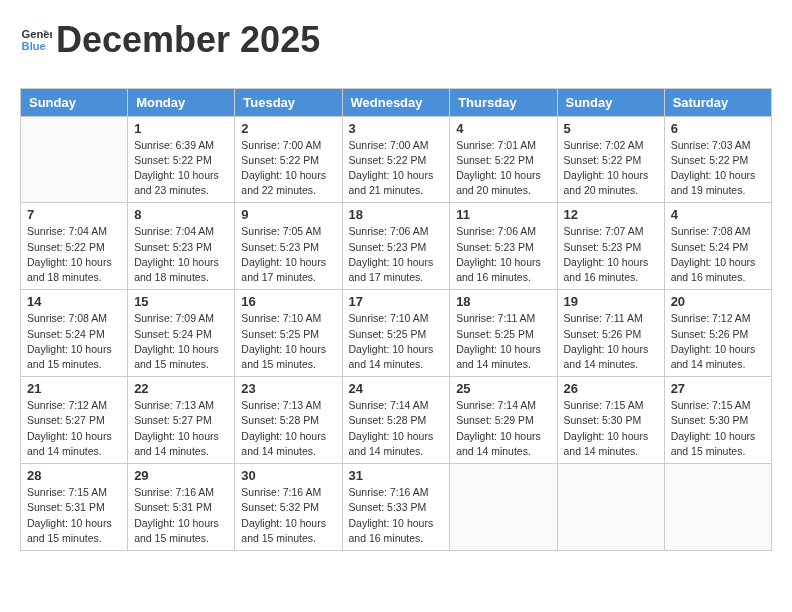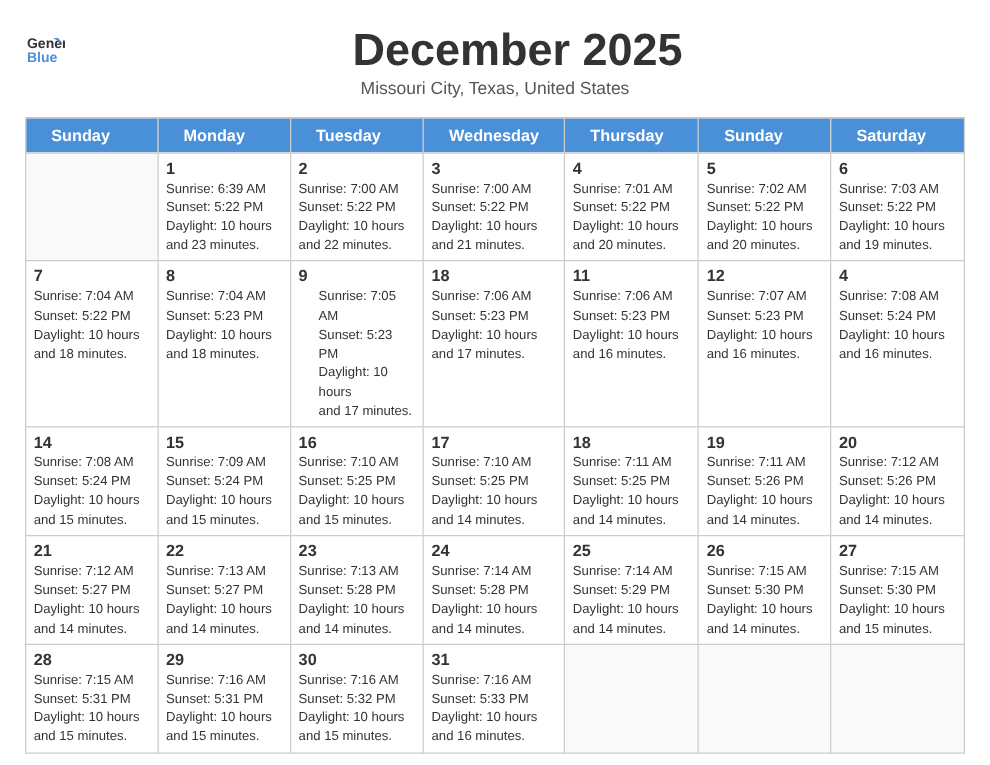--- a/index.html
+++ b/index.html
@@ -4,22 +4,22 @@
   <style>
     * { box-sizing: border-box; margin: 0; padding: 0; }
     body {
       font-family: Arial, sans-serif;
       background: #fff;
       width: 792px;
       min-height: 612px;
       padding: 20px;
     }
     .header {
-      text-align: center;
-      margin-bottom: 8px;
+      text-align: left;
+      margin-bottom: 20px;
     }
     .logo {
       display: flex;
       align-items: center;
       float: left;
       margin-top: 4px;
     }
     .logo-icon {
       width: 32px;
       height: 32px;
@@ -39,21 +39,21 @@
     .calendar {
       width: 100%;
       border-collapse: collapse;
       clear: both;
       margin-top: 8px;
     }
     .calendar th {
       background-color: #4a90d9;
       color: #fff;
       text-align: left;
-      padding: 6px 20px;
+      padding: 6px 8px;
       font-size: 13px;
       border: 1px solid #ccc;
     }
     .calendar td {
       vertical-align: top;
       border: 1px solid #ccc;
       padding: 4px 6px;
       width: 108px;
       min-height: 80px;
       font-size: 10.5px;
@@ -84,21 +84,20 @@
 <div class="header-wrap">
   <div class="logo">
     <svg class="logo-icon" viewBox="0 0 40 40">
       <text x="2" y="18" font-size="14" font-weight="bold" fill="#333">General</text>
       <text x="2" y="32" font-size="14" font-weight="bold" fill="#4a90d9">Blue</text>
       <polygon points="28,8 38,14 33,8" fill="#4a90d9"></polygon>
     </svg>
   </div>
   <div class="header">
     <div class="month-title">December 2025</div>
-    <div class="location">Missouri City, Texas, United States</div>
   </div>
 </div>
 
 <table class="calendar">
   <thead>
     <tr id="weekday-header">
     <th>Sunday</th>
         <th>Monday</th>
         <th>Tuesday</th>
         <th>Wednesday</th>
@@ -163,21 +162,21 @@
         </td>
         <td>
           <span class="day-number">8</span>
           <div class="day-info" style="white-space: pre-line;">Sunrise: 7:04 AM
 Sunset: 5:23 PM
 Daylight: 10 hours
 and 18 minutes.</div>
         </td>
         <td>
           <span class="day-number">9</span>
-          <div class="day-info" style="white-space: pre-line; margin-left: 16px;">Sunrise: 7:05 AM
+          <div class="day-info" style="white-space: pre-line;">Sunrise: 7:05 AM
 Sunset: 5:23 PM
 Daylight: 10 hours
 and 17 minutes.</div>
         </td>
         <td>
           <span class="day-number">18</span>
           <div class="day-info" style="white-space: pre-line;">Sunrise: 7:06 AM
 Sunset: 5:23 PM
 Daylight: 10 hours
 and 17 minutes.</div>

